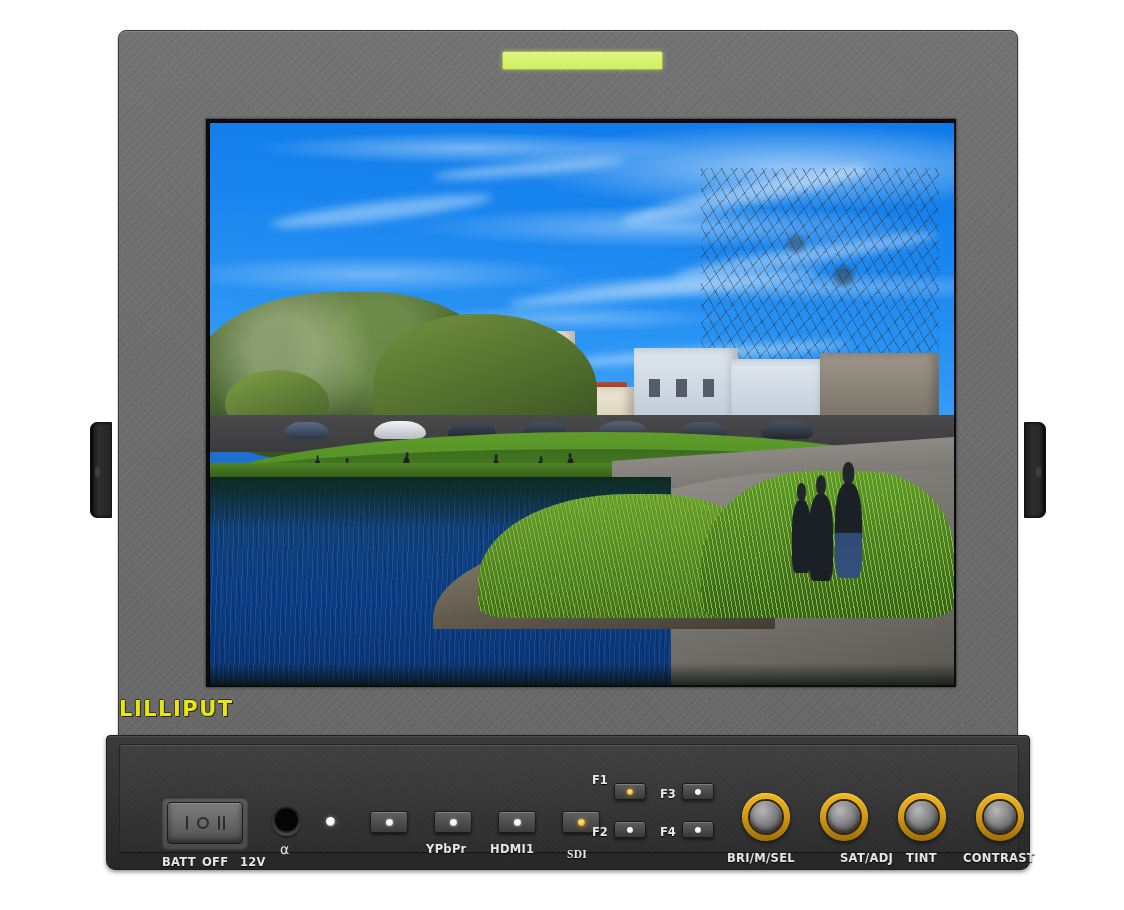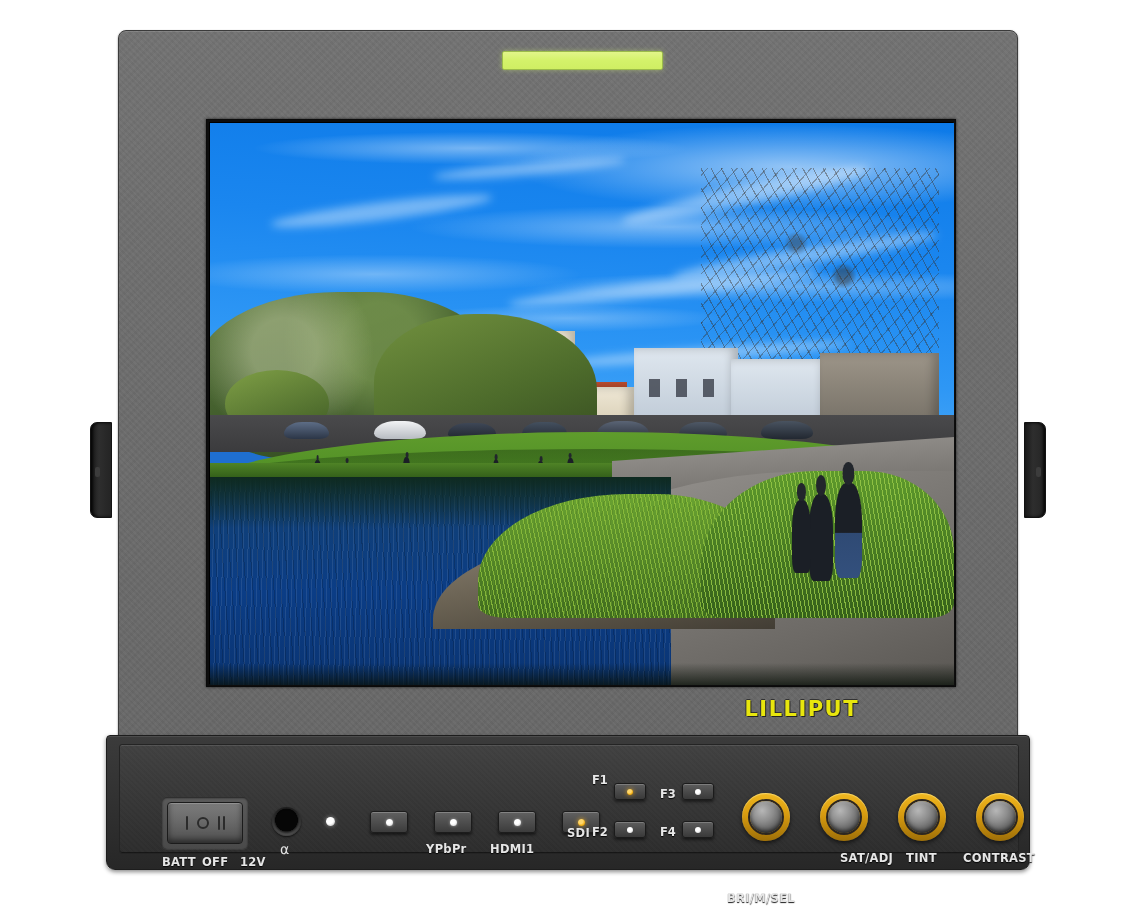--- a/index.html
+++ b/index.html
@@ -221,21 +221,21 @@
   .person .hd {
     position:absolute; left:50%; top:-22%; width:42%; height:24%;
     transform: translateX(-50%); border-radius:50%; background:#22262c;
   }
   .person.jeans { background: linear-gradient(180deg,#1b1f26 0%,#1b1f26 52%,#2f4a74 53%,#33507d 100%); }
 
   
   #brand {
     position: absolute;
     left: 0; top: 666px; width: 740px;
-    text-align: right;
+    text-align: left;
     font-size: 21px;
     font-weight: bold;
     letter-spacing: 1.5px;
     color: #e8e60d;
     text-shadow: 1px 1px 0 #222, -1px 0 0 #333, 0 -1px 0 #333;
     font-family: "DejaVu Sans", sans-serif;
   }
 
   
   #panel-outer {
@@ -511,21 +511,21 @@
       <div class="ctl-label" style="left:306px; top:97px;text-align:right;">YPbPr</div>
 
       <div class="ctl sbtn" style="left:378px; top:66px;">
         <div class="dot"></div>
       </div>
       <div class="ctl-label" style="left:370px; top:97px;">HDMI1</div>
 
       <div class="ctl sbtn" style="left:442px; top:66px;">
         <div class="dot amber"></div>
       </div>
-      <div class="ctl-label" style="left:447px; top:81px;">SDI</div>
+      <div class="ctl-label" style="left:447px; top:103px;font-family:Liberation Serif, serif;">SDI</div>
 
       <div class="flabel" style="left:472px; top:28px;">F1</div>
       <div class="ctl fbtn" style="left:494px; top:38px;">
         <div class="dot amber"></div>
       </div>
 
       <div class="flabel" style="left:472px; top:80px;">F2</div>
       <div class="ctl fbtn" style="left:494px; top:76px;">
         <div class="dot"></div>
       </div>
@@ -536,21 +536,21 @@
       </div>
 
       <div class="flabel" style="left:540px; top:80px;">F4</div>
       <div class="ctl fbtn" style="left:562px; top:76px;">
         <div class="dot"></div>
       </div>
 
       <div class="ctl knob" style="left:622px; top:48px;">
         <div class="cap"></div>
       </div>
-      <div class="ctl-label" style="left:607px; top:106px;margin-top:40px;">BRI/M/SEL</div>
+      <div class="ctl-label" style="left:607px; top:106px;">BRI/M/SEL</div>
 
       <div class="ctl knob" style="left:700px; top:48px;">
         <div class="cap"></div>
       </div>
       <div class="ctl-label" style="left:692px; top:106px;margin-left:28px;">SAT/ADJ</div>
 
       <div class="ctl knob" style="left:778px; top:48px;">
         <div class="cap"></div>
       </div>
       <div class="ctl-label" style="left:786px; top:106px;">TINT</div>

